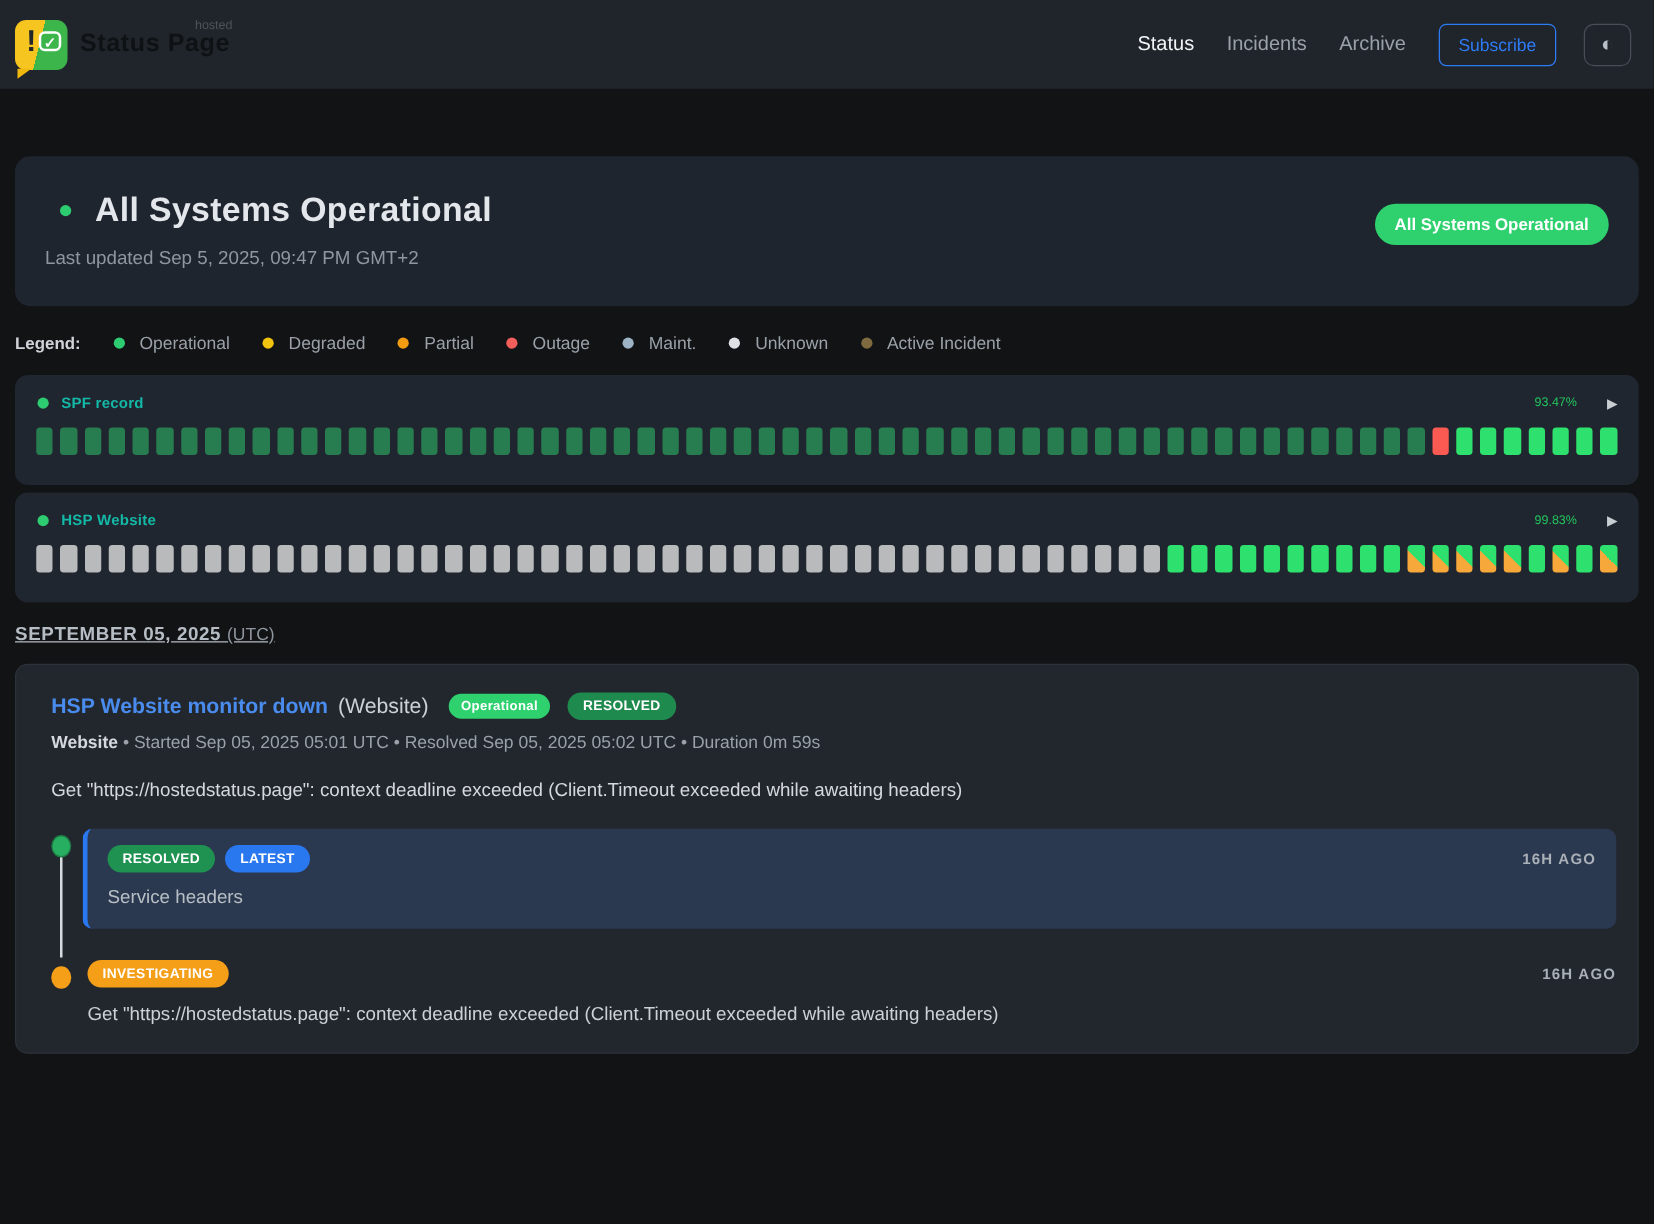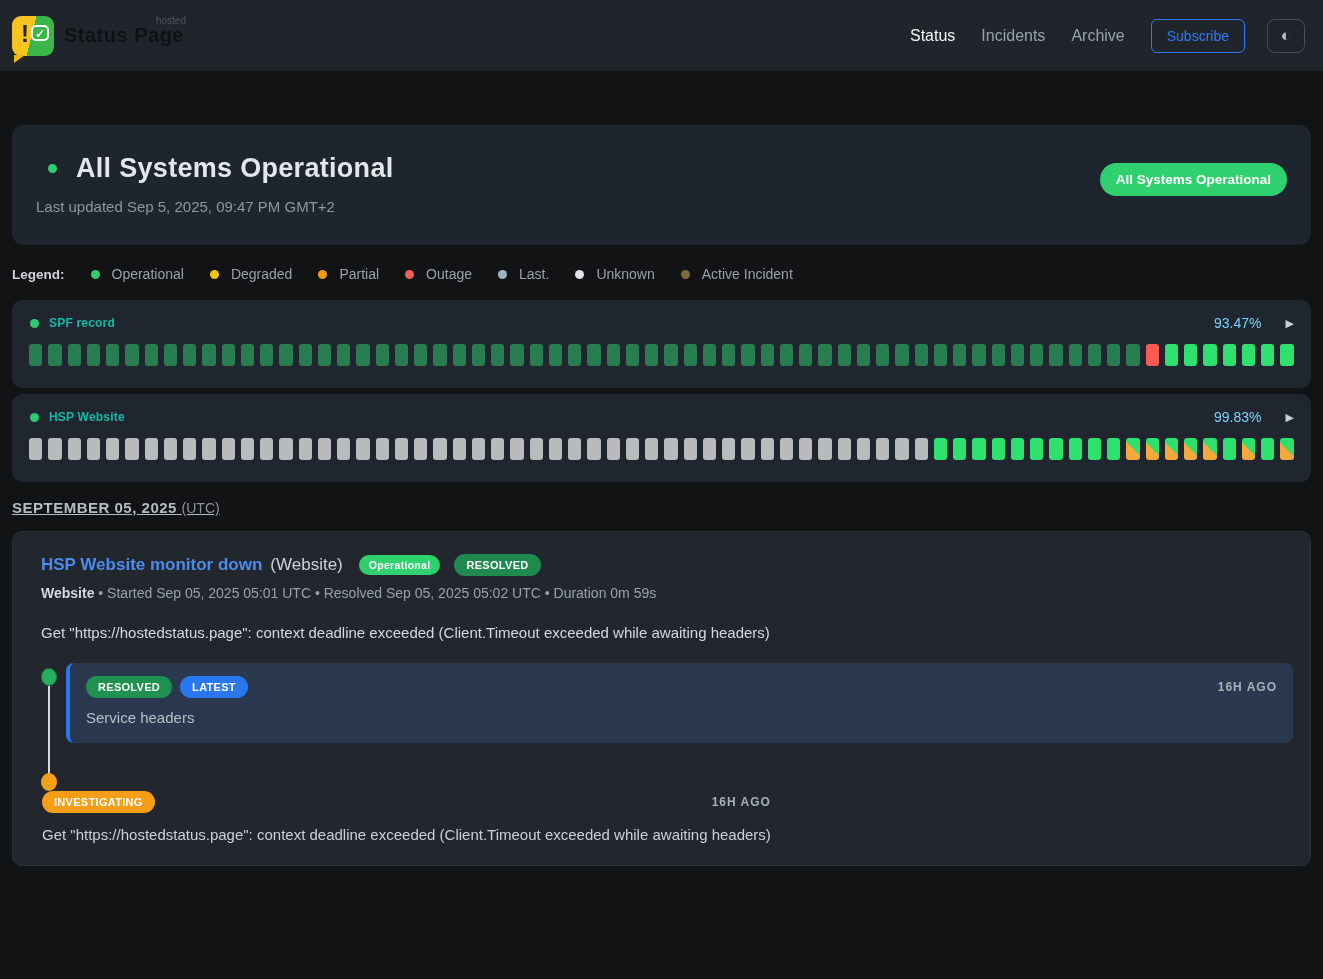--- a/index.html
+++ b/index.html
@@ -73,21 +73,21 @@
   .legend-item .ltxt { font-size:14px; color:#9aa1a9; }
   
   .section-title { margin-top:48px; font-size:23px; font-weight:bold; color:#e8ebee; letter-spacing:.3px; }
   .component-card {
     margin-top:18px; background:#20262f; border-radius:10px;
     padding:15px 17px 14px; height:88px;
   }
   .component-card + .component-card { margin-top:6px; }
   .comp-head { display:flex; align-items:center; gap:10px; padding-left:1px; }
   .comp-name { font-size:12px; color:#14b8a6; font-weight:bold; letter-spacing:.2px; }
-  .comp-pct { margin-left:auto; font-size:14px; color:#7dd3fc; margin-right:14px;text-align:center; }
+  .comp-pct { margin-left:auto; font-size:10px; color:#22c55e; margin-right:14px;text-align:center; }
   .comp-caret { font-size:11px; color:#c8cdd2; cursor:pointer; background:none; border:none; }
   .bars { display:flex; gap:6px; margin-top:13px; height:22px; }
   .bar { flex:1; border-radius:3px; }
   
   .date-heading { margin-top:17px; font-size:15px; font-weight:bold; color:#b6bcc3; letter-spacing:.5px;text-decoration:underline; }
   .date-heading .utc { font-weight:normal; color:#8f969e; font-size:14px; letter-spacing:0; }
   .incident-card {
     margin-top:15px; background:#22272e; border:1px solid #2c323a; border-radius:10px;
     padding:22px 17px 22px 16px;
   }
@@ -115,21 +115,21 @@
   .tl-panel {
     flex:1; margin-left:9px; background:#2b3950; border-left:4px solid #2a78f0;
     border-radius:8px; padding:13px 16px 17px; min-height:69px;
   }
   .tl-row { display:flex; align-items:center; }
   .pill-resolved { background:#1f9150; font-size:11px; padding:5px 12px; }
   .pill-latest { background:#2a78f0; font-size:11px; padding:5px 12px; margin-left:8px; }
   .pill-investigating { background:#f59e18; font-size:11px; padding:5px 12px; }
   .tl-time { margin-left:auto; font-size:12px; font-weight:bold; color:#a9b0b8; letter-spacing:1px; }
   .tl-msg { margin-top:11px; font-size:15px; color:#b9bfc6; }
-  .tl-entry2 { margin-top:25px;flex-direction:column; }
+  .tl-entry2 { margin-top:25px; }
   .tl-body2 { flex:1; margin-left:13px; }
   .tl-msg2 { margin-top:13px; font-size:15px; color:#ccd1d6; }
 </style>
 </head>
 <body>
 
 <div class="header">
   <div class="brand">
     <div class="logo">
       <span class="excl">!</span>
@@ -176,21 +176,21 @@
         <span class="legend-item">
           <span class="ldot" style="background: rgb(243, 156, 18);"></span>
           <span class="ltxt">Partial</span>
         </span>
         <span class="legend-item">
           <span class="ldot" style="background: rgb(242, 95, 90);"></span>
           <span class="ltxt">Outage</span>
         </span>
         <span class="legend-item">
           <span class="ldot" style="background: rgb(157, 180, 198);"></span>
-          <span class="ltxt">Last.</span>
+          <span class="ltxt">Maint.</span>
         </span>
         <span class="legend-item">
           <span class="ldot" style="background: rgb(223, 226, 229);"></span>
           <span class="ltxt">Unknown</span>
         </span>
         <span class="legend-item">
           <span class="ldot" style="background: rgb(128, 106, 64);"></span>
           <span class="ltxt">Active Incident</span>
         </span>
       </span>

